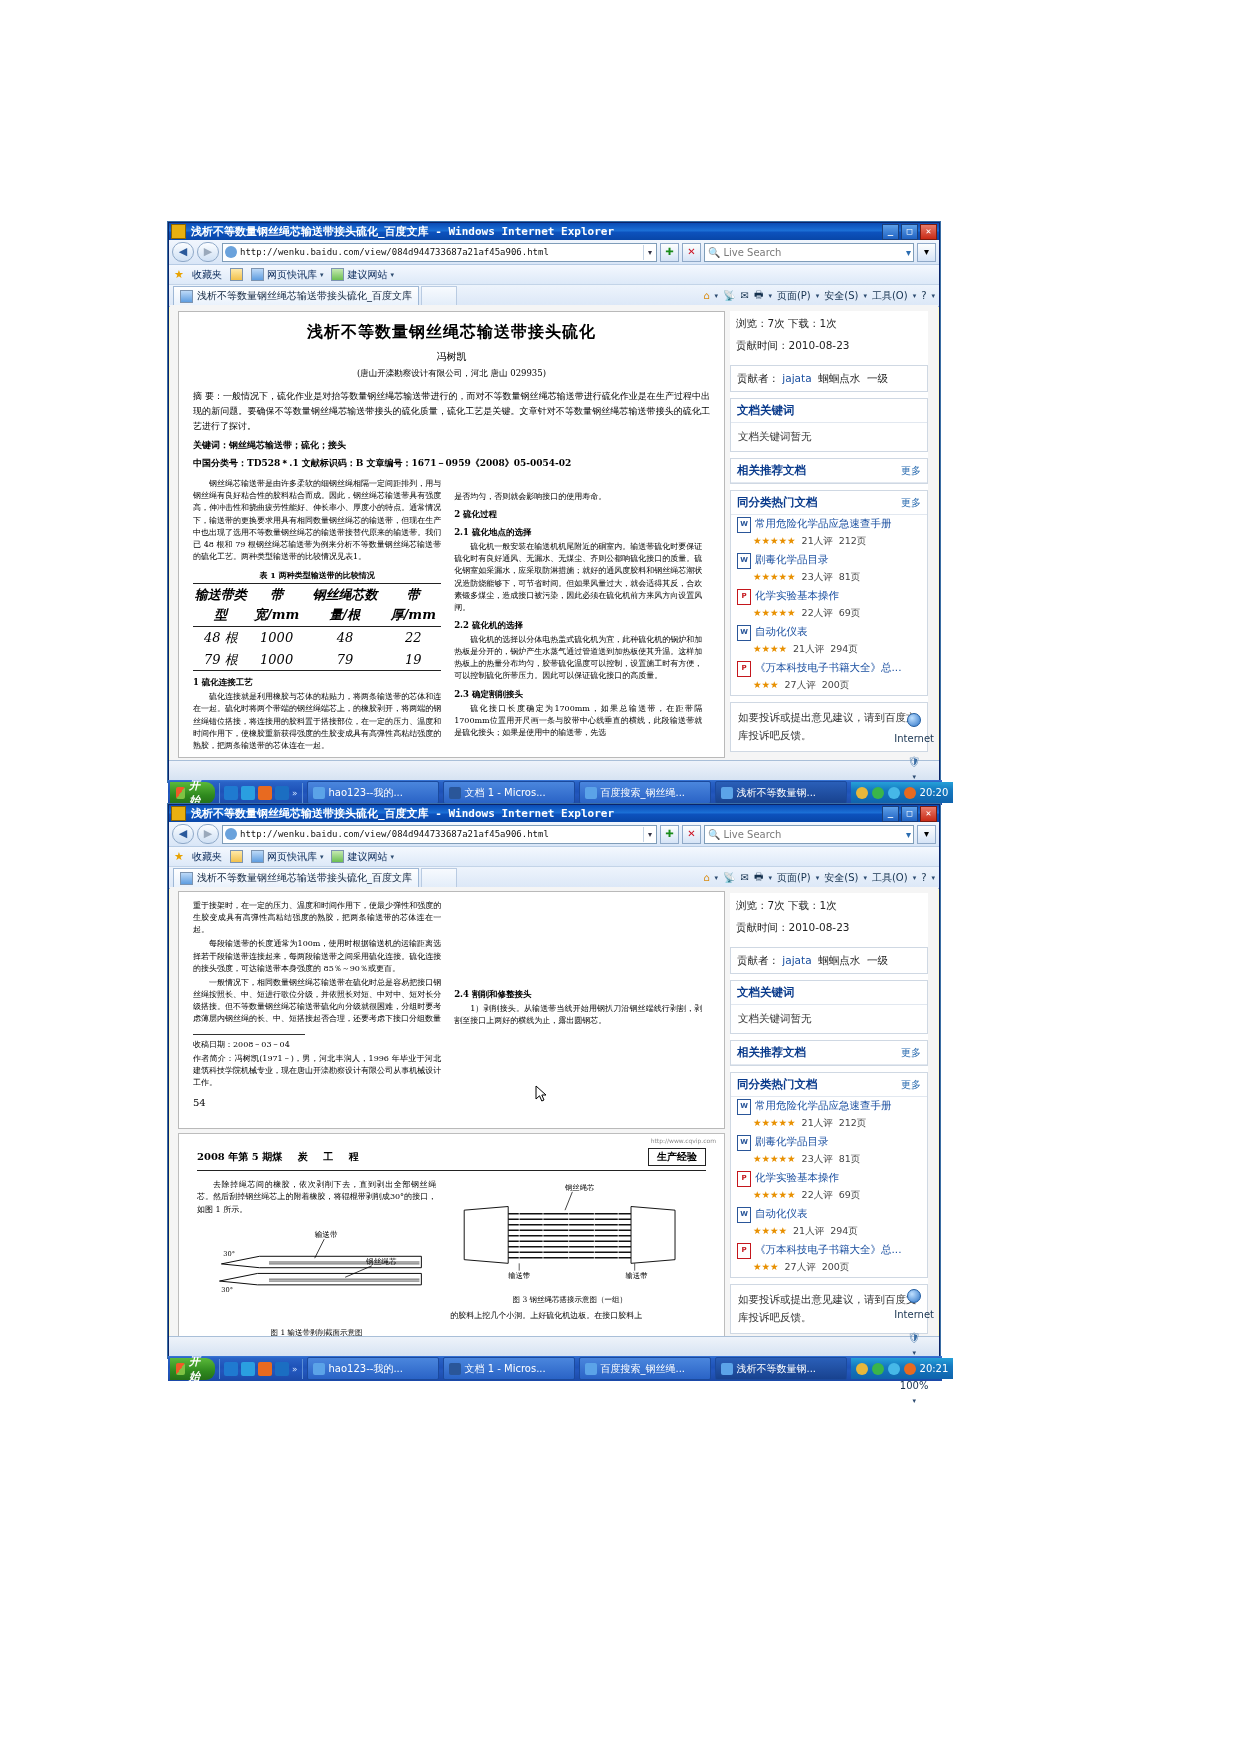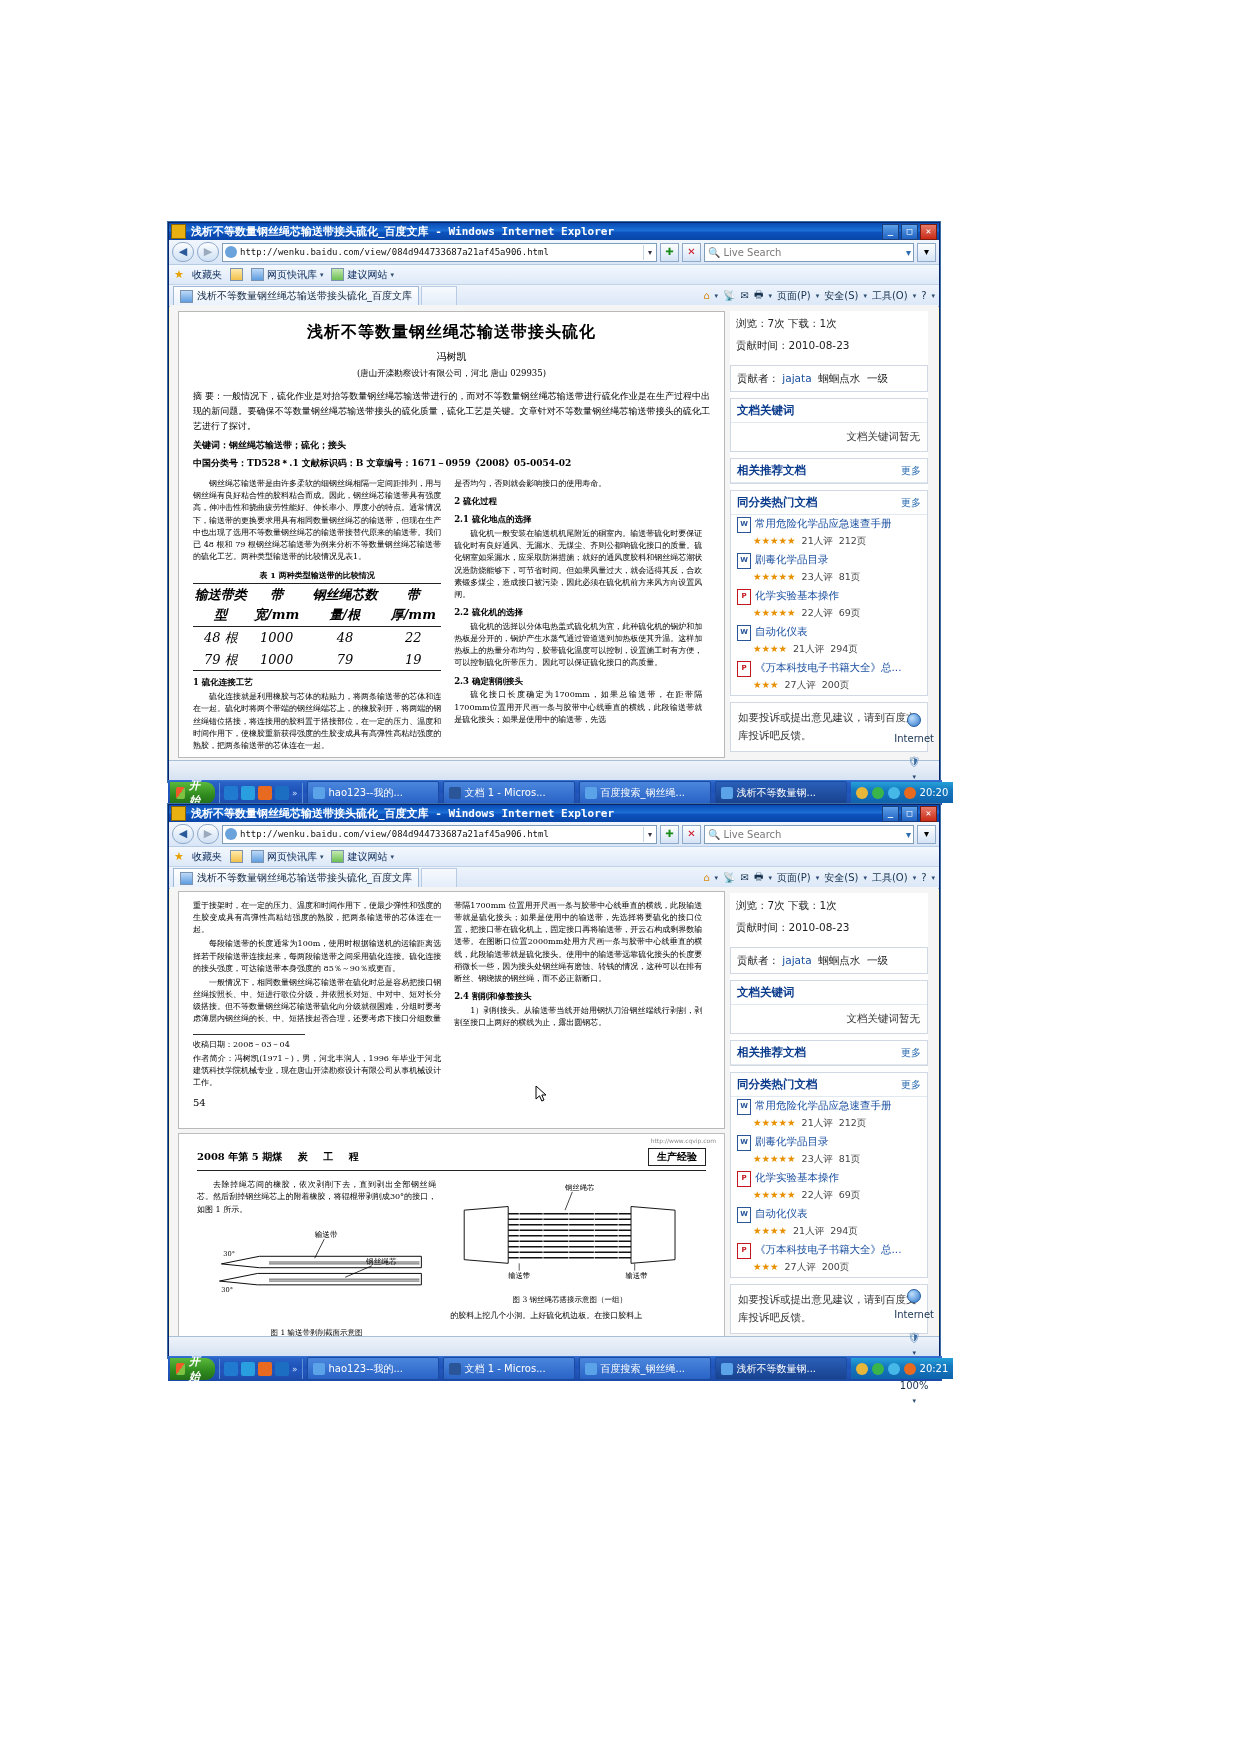--- a/index.html
+++ b/index.html
@@ -53,36 +53,36 @@
   
   .content{position:absolute;left:1px;right:1px;background:#f5f5f5;overflow:hidden;}
   .docwrap{position:absolute;background:#fff;border:1px solid #b9b9b9;overflow:hidden;}
 
   
   .doc-title{text-align:center;font-size:16px;font-weight:bold;font-family:"DejaVu Serif","Liberation Serif",serif;letter-spacing:1px;}
   .doc-auth{text-align:center;font-size:10px;margin-top:7px;font-family:"DejaVu Serif",serif;}
   .doc-aff{text-align:center;font-size:8.5px;margin-top:4px;font-family:"DejaVu Serif",serif;}
   .doc-abs{font-size:9px;line-height:1.65;text-align:justify;font-family:"DejaVu Serif",serif;margin-top:9px;}
   .doc-kw{font-size:9px;line-height:1.7;font-family:"DejaVu Serif",serif;font-weight:bold;}
-  .twocol{display:flex;gap:13px;margin-top:7px;}
+  .twocol{display:flex;gap:13px;margin-top:7px;align-items:center;}
   .col{width:48%;font-size:8px;line-height:1.52;text-align:justify;font-family:"DejaVu Serif",serif;}
   .col p{margin:0 0 2px 0;text-indent:2em;}
   .col h4{margin:5px 0 2px 0;font-size:8.5px;font-weight:bold;text-indent:0;}
   .tbl-cap{text-align:center;font-size:8px;margin:6px 0 2px 0;font-weight:bold;}
   table.doct{width:100%;border-collapse:collapse;font-size:13px;font-family:"DejaVu Serif",serif;font-style:italic;}
   table.doct th,table.doct td{text-align:center;padding:1px 0;}
   table.doct thead th{border-top:1.2px solid #222;border-bottom:.7px solid #222;}
   table.doct tbody tr:last-child td{border-bottom:1.2px solid #222;}
 
   
   .side{position:absolute;background:#fff;font-size:11px;}
   .sbox{border:1px solid #cfd8e3;margin-bottom:6px;background:#fff;}
   .sbox .shd{display:flex;align-items:center;padding:4px 6px;font-weight:bold;color:#0a3b8c;font-size:11.5px;border-bottom:1px solid #e2e8f0;}
   .sbox .shd .more{margin-left:auto;font-weight:normal;color:#2b6cb0;font-size:10px;}
-  .sbox .sbody{padding:5px 7px;color:#333;font-size:10.5px;line-height:1.7;text-align:right;}
+  .sbox .sbody{padding:5px 7px;color:#333;font-size:10.5px;line-height:1.7;}
   .meta{font-size:10.5px;line-height:1.85;color:#222;padding:3px 6px;}
   .meta .lnk{color:#1a4fa0;}
   .docrow{display:flex;align-items:flex-start;gap:4px;padding:2px 6px;}
   .ficon{width:12px;height:14px;flex:0 0 auto;border:1px solid #8a9aa8;background:#fff;font-size:7px;line-height:13px;text-align:center;font-weight:bold;}
   .ficon.doc{color:#2a5699;border-color:#2a5699;}
   .ficon.pdf{color:#c4161c;border-color:#c4161c;}
   .dname{color:#1a4fa0;font-size:10.5px;white-space:nowrap;overflow:hidden;text-overflow:ellipsis;}
   .stars{padding:0 6px 3px 22px;font-size:9.5px;color:#e89000;display:flex;gap:6px;}
   .stars .cnt{color:#444;}
   .feedback{border:1px solid #cfd8e3;background:#fff;padding:6px 7px;font-size:10.5px;line-height:1.7;color:#333;}
@@ -453,21 +453,20 @@
         <div class="col">
           <p style="text-indent:0;">重于接架时，在一定的压力、温度和时间作用下，使最少弹性和强度的生胶变成具有高弹性高粘结强度的熟胶，把两条输送带的芯体连在一起。</p>
           <p>每段输送带的长度通常为100m，使用时根据输送机的运输距离选择若干段输送带连接起来，每两段输送带之间采用硫化连接。硫化连接的接头强度，可达输送带本身强度的 85％～90％或更百。</p>
           <p>一般情况下，相同数量钢丝绳芯输送带在硫化时总是容易把接口钢丝绳按照长、中、短进行歌位分级，并依照长对短、中对中、短对长分级搭接。但不等数量钢丝绳芯输送带硫化向分级就很困难，分组时要考虑薄层内钢丝绳的长、中、短搭接起否合理，还要考虑下接口分组数量</p>
           <div style="border-top:1px solid #333;width:45%;margin:8px 0 4px 0;"></div>
           <p style="text-indent:0;">收稿日期：2008－03－04</p>
           <p style="text-indent:0;">作者简介：冯树凯(1971－)，男，河北丰润人，1996 年毕业于河北建筑科技学院机械专业，现在唐山开滦勘察设计有限公司从事机械设计工作。</p>
           <p style="text-indent:0;margin-top:6px;font-size:10px;">54</p>
         </div>
         <div class="col">
-          <p style="text-indent:0;">带隔1700mm 位置用开尺画一条与胶带中心线垂直的横线，此段输送带就是硫化接头；如果是使用中的输送带，先选择将要硫化的接口位置，把接口带在硫化机上，固定接口再将输送带，开云石构成剩界数输送带。在图断口位置2000mm处用方尺画一条与胶带中心线垂直的横线，此段输送带就是硫化接头。使用中的输送带远靠硫化接头的长度要稍微长一些，因为接头处钢丝绳有磨蚀、转钱的情况，这种可以在排有断丝、钢绕拔的钢丝绳，而不必正新断口。</p>
           <h4>2.4   割削和修整接头</h4>
           <p>1）剥削接头。从输送带当线开始用钢扒刀沿钢丝端线行剥割，剥割至接口上两好的横线为止，露出圆钢芯。</p>
         </div>
       </div>
 
       <svg class="cursor" style="left:356px;top:193px;width:14px;height:18px;" viewBox="0 0 14 18">
         <path d="M1,1 L1,14 L4.5,10.8 L6.8,16 L9,15 L6.8,10 L11,10 Z" fill="#fff" stroke="#000" stroke-width="1"></path>
       </svg>
     </div>
 

